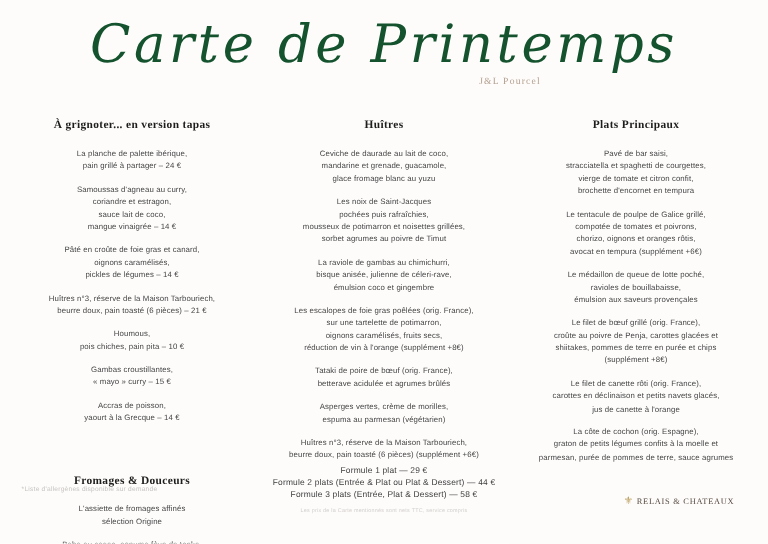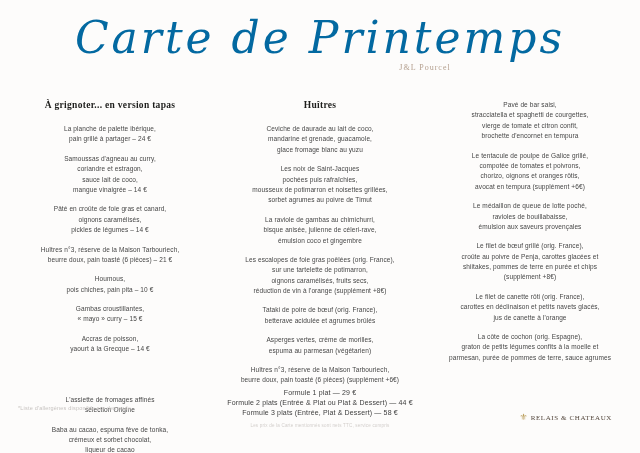--- a/index.html
+++ b/index.html
@@ -16,21 +16,21 @@
     color: #3f3f3f;
   }
   
   .menu-header { position: absolute; top: 14px; left: 0; width: 100%; text-align: center; }
   .menu-title {
     font-family: "DejaVu Serif", "Liberation Serif", serif;
     font-style: italic;
     font-weight: 400;
     font-size: 44px;
     letter-spacing: 3px;
-    color: #0369a1;
+    color: #14532d;
     line-height: 1.1;
   }
   .menu-subtitle {
     font-family: "Liberation Serif", serif;
     font-size: 8px;
     letter-spacing: 1px;
     color: #b39e8d;
     position: relative;
     left: 105px;
     margin-top: 1px;
@@ -186,20 +186,21 @@
         <div class="item">
           <div class="line">Asperges vertes, crème de morilles,</div>
           <div class="line">espuma au parmesan (végétarien)</div>
         </div>
         <div class="item">
           <div class="line">Huîtres n°3, réserve de la Maison Tarbouriech,</div>
           <div class="line">beurre doux, pain toasté (6 pièces) (supplément +6€)</div>
         </div>
       </section>
       <section class="column">
+        <h2 class="col-header">Plats Principaux</h2>
         <div class="item">
           <div class="line">Pavé de bar saisi,</div>
           <div class="line">stracciatella et spaghetti de courgettes,</div>
           <div class="line">vierge de tomate et citron confit,</div>
           <div class="line">brochette d'encornet en tempura</div>
         </div>
         <div class="item">
           <div class="line">Le tentacule de poulpe de Galice grillé,</div>
           <div class="line">compotée de tomates et poivrons,</div>
           <div class="line">chorizo, oignons et oranges rôtis,</div>
@@ -221,20 +222,21 @@
           <div class="line">carottes en déclinaison et petits navets glacés,</div>
           <div class="line">jus de canette à l'orange</div>
         </div>
         <div class="item">
           <div class="line">La côte de cochon (orig. Espagne),</div>
           <div class="line">graton de petits légumes confits à la moelle et</div>
           <div class="line">parmesan, purée de pommes de terre, sauce agrumes</div>
         </div>
       </section>
       <section class="column">
+        <h2 class="col-header">Fromages &amp; Douceurs</h2>
         <div class="item">
           <div class="line">L'assiette de fromages affinés</div>
           <div class="line">sélection Origine</div>
         </div>
         <div class="item">
           <div class="line">Baba au cacao, espuma fève de tonka,</div>
           <div class="line">crémeux et sorbet chocolat,</div>
           <div class="line">liqueur de cacao</div>
         </div>
         <div class="item">

